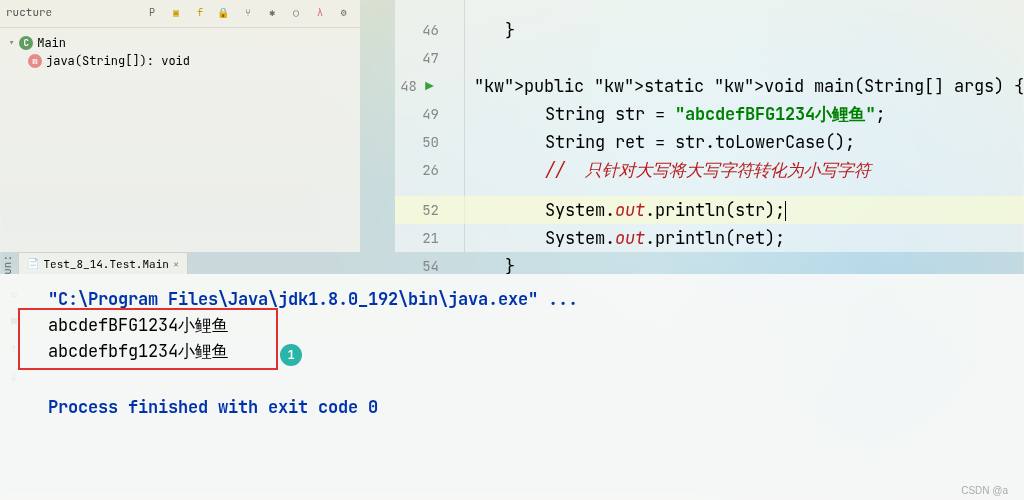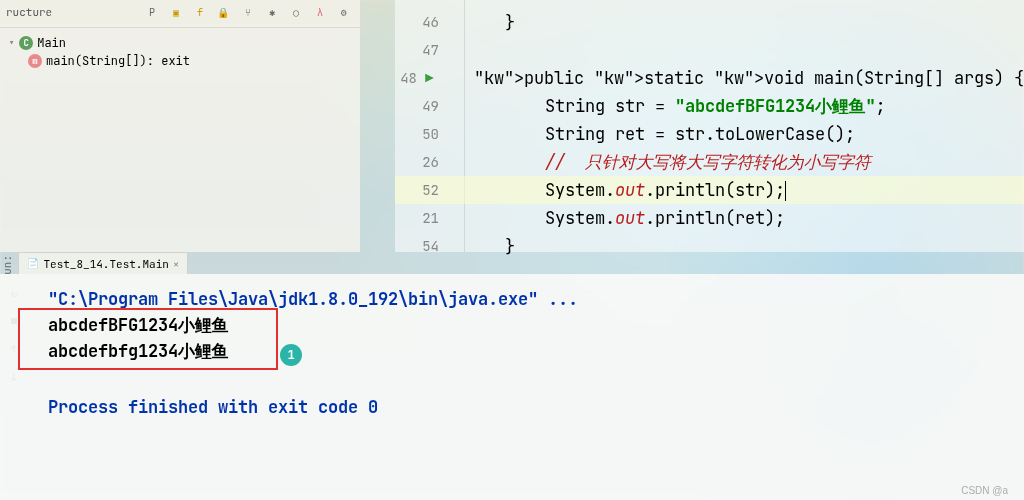--- a/index.html
+++ b/index.html
@@ -14,37 +14,37 @@
 .structure-header { height:24px; display:flex; align-items:center; gap:4px; padding:0 6px; font-size:11px; color:#555; background:rgba(240,238,230,.9); }
 .tb-btn { width:20px; height:18px; display:inline-flex; align-items:center; justify-content:center; font-size:10px; border:none; background:transparent; cursor:pointer; color:#666; }
 .structure-body { padding:6px 8px; font-size:12px; }
 .tree-row { display:flex; align-items:center; gap:4px; padding:1px 0; }
 .class-icon { width:14px; height:14px; border-radius:50%; background:#5f9e5f; color:#fff; font-size:9px; display:inline-flex; align-items:center; justify-content:center; font-weight:bold; }
 .method-icon { width:14px; height:14px; border-radius:50%; background:#e88a8a; color:#fff; font-size:9px; display:inline-flex; align-items:center; justify-content:center; font-weight:bold; }
 .indent { margin-left:20px; }
 
 .editor-pane { flex:1; position:relative; background:rgba(255,255,255,.55); }
 .gutter { position:absolute; left:0; top:0; width:70px; height:100%; border-right:1px solid rgba(180,180,180,.4); }
-.code-lines { position:absolute; left:0; top:8px; width:100%; }
+.code-lines { position:absolute; left:0; top:16px; width:100%; }
 .line { display:flex; height:28px; align-items:center; font-size:17px; }
 .ln { width:52px; text-align:right; color:#888; font-size:14px; padding-right:8px; }
 .run-gutter { width:18px; display:flex; align-items:center; justify-content:center; }
 .play { color:#3a9e3a; font-size:14px; }
 .code-text { padding-left:40px; white-space:pre; letter-spacing:-.2px; }
 .str { color:#008000; font-weight:bold; }
 .fld { color:#b91c1c; font-style:italic; }
 .cmt { color:#b91c1c; font-style:italic; }
 .cursor { border-left:1.5px solid #000; height:20px; display:inline-block; vertical-align:middle; }
-.hl { background:rgba(255,255,200,.5); }
+.hl { background:rgba(255,255,200,.5);margin-top:12px; }
 
 .console-area { position:relative; height:248px; }
 .run-tab { position:absolute; top:0; left:18px; height:22px; display:flex; align-items:center; gap:4px; padding:0 8px; font-size:11px; background:rgba(245,243,236,.85); border:1px solid rgba(180,180,180,.5); border-bottom:none; }
 .close-x { color:#888; cursor:pointer; }
 .console-body { position:absolute; top:22px; left:0; right:0; bottom:0; background:rgba(250,250,248,.88); padding:12px 48px; font-size:17px; letter-spacing:-.2px; }
-.console-line { height:26px; display:flex; align-items:center;font-weight:bold; }
+.console-line { height:26px; display:flex; align-items:center; }
 .blue { color:#0033aa; font-weight:bold; }
 .red-box { position:absolute; border:2px solid #e03030; }
 .annotation-badge { position:absolute; width:22px; height:22px; border-radius:50%; background:#2ab5a8; color:#fff; font-size:12px; font-weight:bold; display:flex; align-items:center; justify-content:center; }
 .annotation-text { position:absolute; background:rgba(60,60,60,.92); color:#eee; font-size:12px; padding:6px 10px; border-radius:3px; white-space:nowrap; font-family:Arial,sans-serif; }
 .side-tool { position:absolute; left:0; top:22px; width:28px; height:200px; display:flex; flex-direction:column; align-items:center; gap:6px; padding-top:8px; }
 .side-tool .tb-btn { width:22px; height:22px; }
 .watermark { position:absolute; right:16px; bottom:4px; font-size:10px; color:rgba(120,120,120,.6); font-family:Arial; }
 </style>
 </head>
 <body>
@@ -67,21 +67,21 @@
     </div>
     <div style="height:4px;border-bottom:1px solid rgba(180,180,180,.4)"></div>
     <div class="structure-body">
       <div class="tree-row">
         <span style="color:#888">▾</span>
         <span class="class-icon">C</span>
         <span>Main</span>
       </div>
       <div class="tree-row indent">
         <span class="method-icon">m</span>
-        <span>main(String[]): exit</span>
+        <span>java(String[]): void</span>
       </div>
     </div>
   </div>
 
   <div class="editor-pane">
     <div class="gutter"></div>
     <div class="code-lines" id="code-lines">
         <div class="line">
           <div class="ln">46</div>
           <div class="run-gutter"></div>

